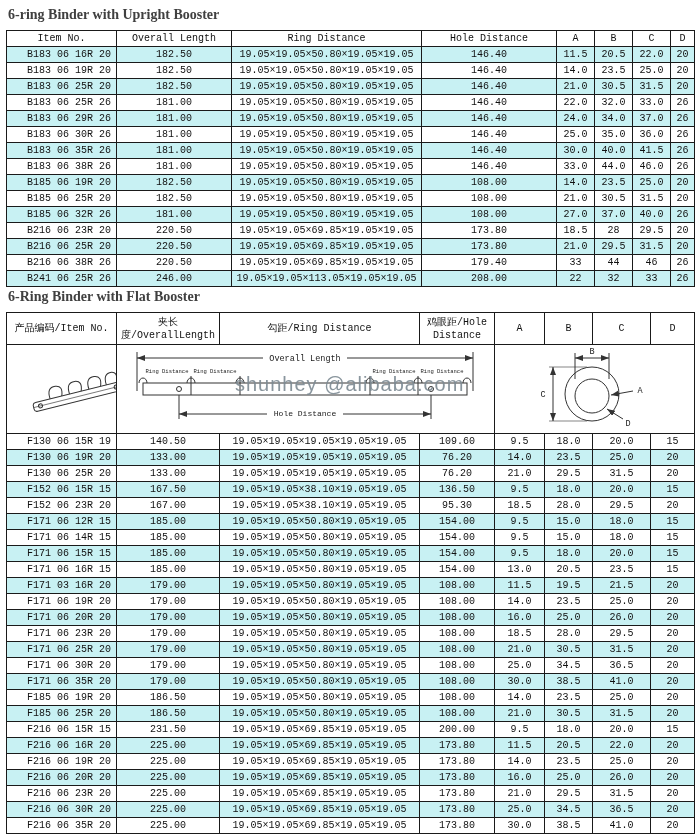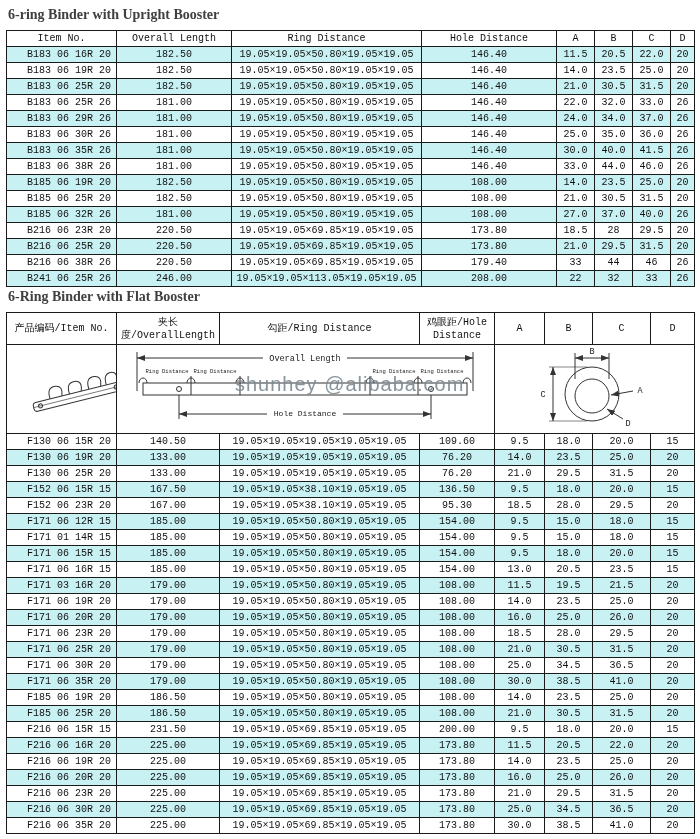--- a/index.html
+++ b/index.html
@@ -319,21 +319,21 @@
             <text x="97" y="9" font-size="8.5" text-anchor="middle">B</text>
             <text x="48" y="52" font-size="8.5" text-anchor="middle">C</text>
             <text x="145" y="48" font-size="8.5" text-anchor="middle">A</text>
             <text x="133" y="81" font-size="8.5" text-anchor="middle">D</text>
           </svg>
         </td>
       </tr>
     </tbody>
     <tbody>
         <tr>
-          <td>F130 06 15R 20</td>
+          <td>F130 06 15R 19</td>
           <td>140.50</td>
           <td>19.05×19.05×19.05×19.05×19.05</td>
           <td>109.60</td>
           <td>9.5</td>
           <td>18.0</td>
           <td>20.0</td>
           <td>15</td>
         </tr>
         <tr class="alt">
           <td>F130 06 19R 20</td>
@@ -379,21 +379,21 @@
           <td>F171 06 12R 15</td>
           <td>185.00</td>
           <td>19.05×19.05×50.80×19.05×19.05</td>
           <td>154.00</td>
           <td>9.5</td>
           <td>15.0</td>
           <td>18.0</td>
           <td>15</td>
         </tr>
         <tr>
-          <td>F171 01 14R 15</td>
+          <td>F171 06 14R 15</td>
           <td>185.00</td>
           <td>19.05×19.05×50.80×19.05×19.05</td>
           <td>154.00</td>
           <td>9.5</td>
           <td>15.0</td>
           <td>18.0</td>
           <td>15</td>
         </tr>
         <tr class="alt">
           <td>F171 06 15R 15</td>

